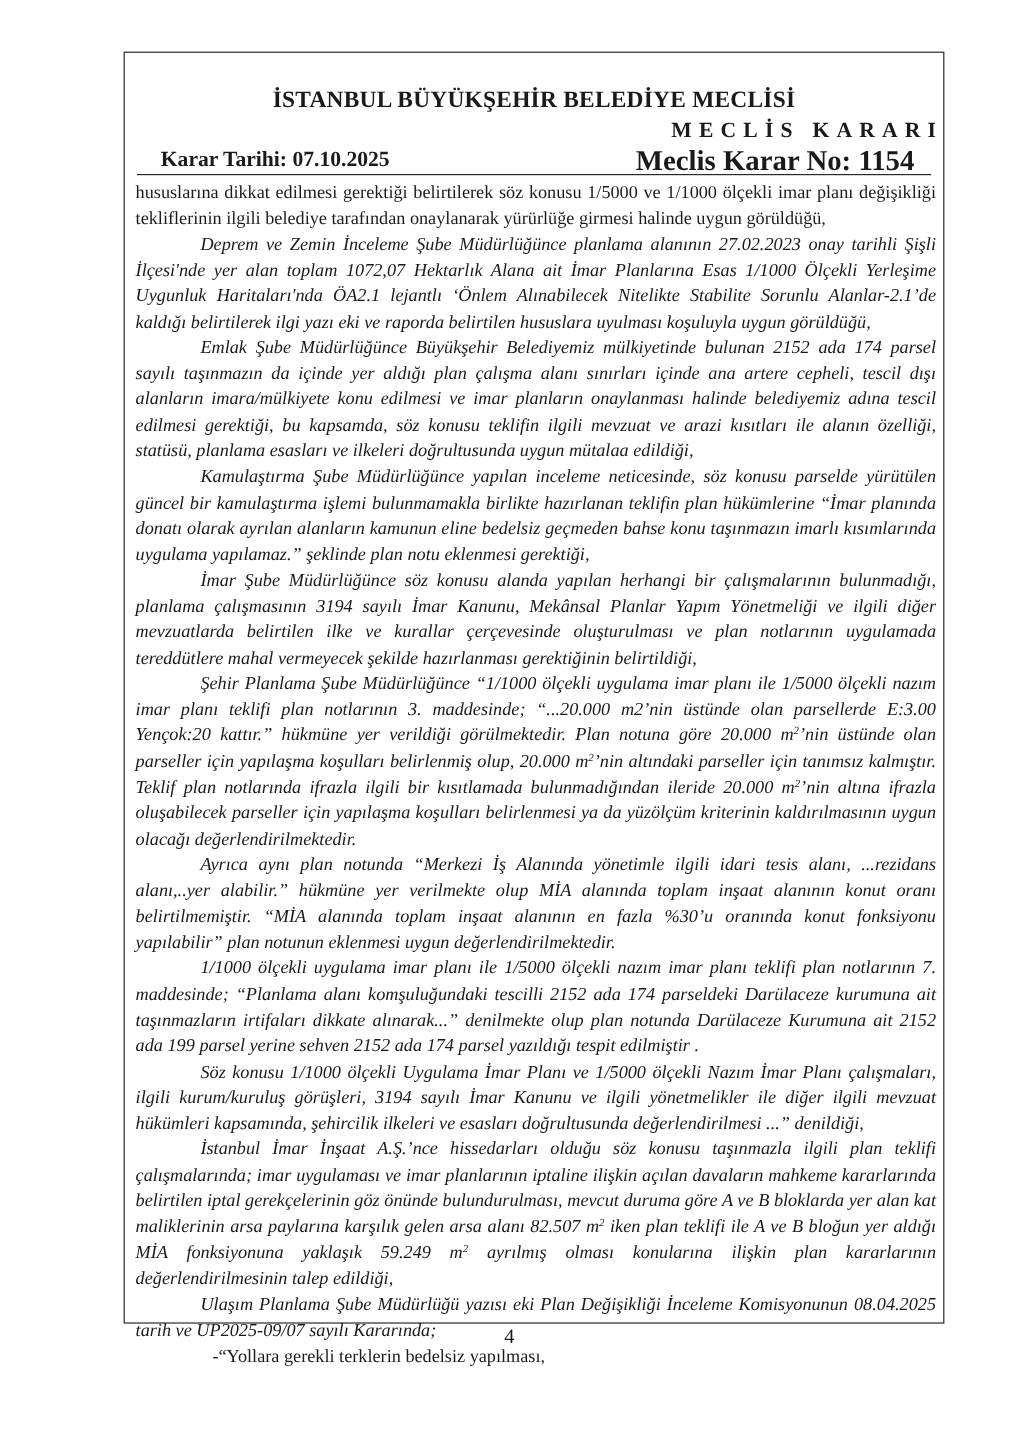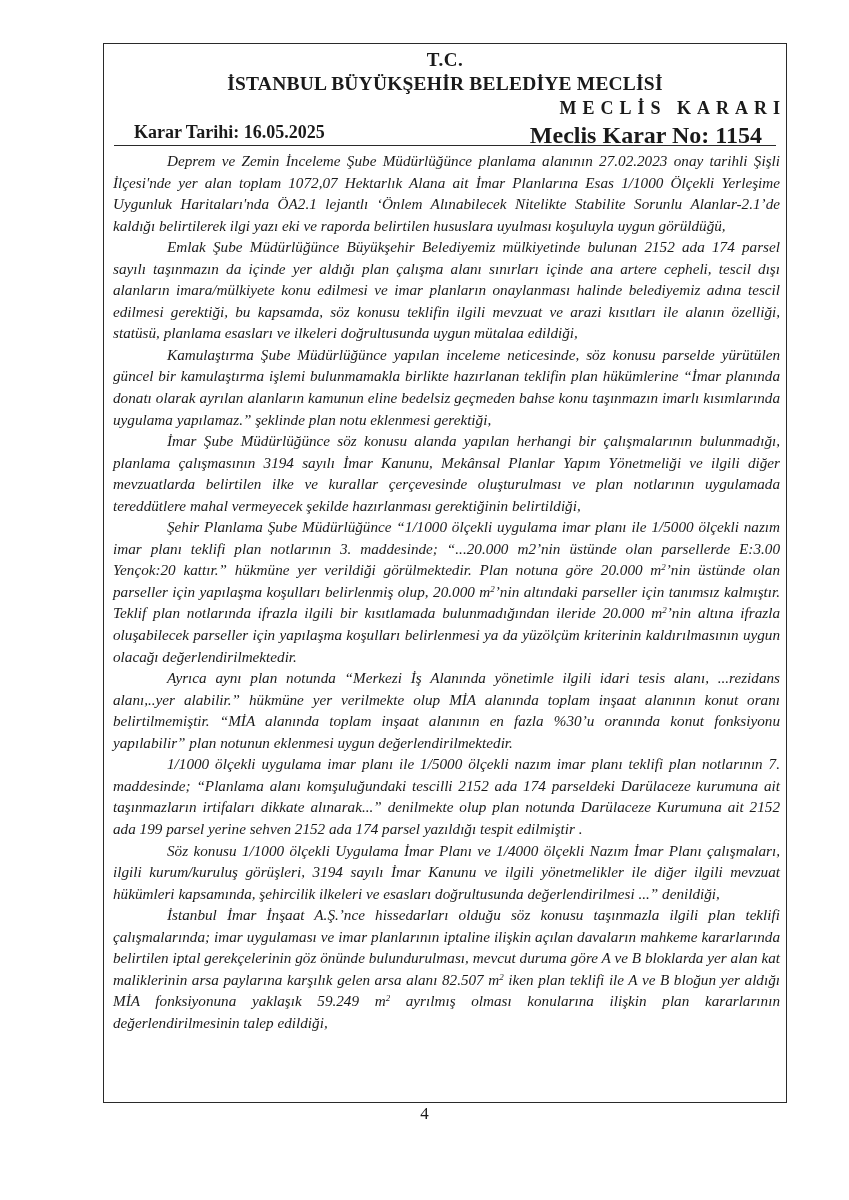--- a/index.html
+++ b/index.html
@@ -19,32 +19,34 @@
   .body p.ind { text-indent: 54px; font-style: italic; }
   .body p.dash { text-indent: 64px; }
   sup { font-size: 9px; line-height: 0; vertical-align: 5px; }
   .pageno { position: absolute; left: 0; width: 849px; top: 1104px; text-align: center; font-size: 17px; }
 </style>
 </head>
 <body>
 
 <div class="frame">
   <div class="header">
-    <div class="tc">T.C.</div>
     <div class="inst">İSTANBUL BÜYÜKŞEHİR BELEDİYE MECLİSİ</div>
     <div class="meclis">MECLİS KARARI</div>
-    <div class="date">Karar Tarihi: 16.05.2025</div>
+    <div class="date">Karar Tarihi: 07.10.2025</div>
     <div class="no">Meclis Karar No: 1154</div>
     <div class="sep"></div>
   </div>
   <div class="body" id="doc-body">
+      <p class="cont">hususlarına dikkat edilmesi gerektiği belirtilerek söz konusu 1/5000 ve 1/1000 ölçekli imar planı değişikliği tekliflerinin ilgili belediye tarafından onaylanarak yürürlüğe girmesi halinde uygun görüldüğü,</p>
       <p class="ind">Deprem ve Zemin İnceleme Şube Müdürlüğünce planlama alanının 27.02.2023 onay tarihli Şişli İlçesi'nde yer alan toplam 1072,07 Hektarlık Alana ait İmar Planlarına Esas 1/1000 Ölçekli Yerleşime Uygunluk Haritaları'nda ÖA2.1 lejantlı ‘Önlem Alınabilecek Nitelikte Stabilite Sorunlu Alanlar-2.1’de kaldığı belirtilerek ilgi yazı eki ve raporda belirtilen hususlara uyulması koşuluyla uygun görüldüğü,</p>
       <p class="ind">Emlak Şube Müdürlüğünce Büyükşehir Belediyemiz mülkiyetinde bulunan 2152 ada 174 parsel sayılı taşınmazın da içinde yer aldığı plan çalışma alanı sınırları içinde ana artere cepheli, tescil dışı alanların imara/mülkiyete konu edilmesi ve imar planların onaylanması halinde belediyemiz adına tescil edilmesi gerektiği, bu kapsamda, söz konusu teklifin ilgili mevzuat ve arazi kısıtları ile alanın özelliği, statüsü, planlama esasları ve ilkeleri doğrultusunda uygun mütalaa edildiği,</p>
       <p class="ind">Kamulaştırma Şube Müdürlüğünce yapılan inceleme neticesinde, söz konusu parselde yürütülen güncel bir kamulaştırma işlemi bulunmamakla birlikte hazırlanan teklifin plan hükümlerine “İmar planında donatı olarak ayrılan alanların kamunun eline bedelsiz geçmeden bahse konu taşınmazın imarlı kısımlarında uygulama yapılamaz.” şeklinde plan notu eklenmesi gerektiği,</p>
       <p class="ind">İmar Şube Müdürlüğünce söz konusu alanda yapılan herhangi bir çalışmalarının bulunmadığı, planlama çalışmasının 3194 sayılı İmar Kanunu, Mekânsal Planlar Yapım Yönetmeliği ve ilgili diğer mevzuatlarda belirtilen ilke ve kurallar çerçevesinde oluşturulması ve plan notlarının uygulamada tereddütlere mahal vermeyecek şekilde hazırlanması gerektiğinin belirtildiği,</p>
       <p class="ind">Şehir Planlama Şube Müdürlüğünce “1/1000 ölçekli uygulama imar planı ile 1/5000 ölçekli nazım imar planı teklifi plan notlarının 3. maddesinde; “...20.000 m2’nin üstünde olan parsellerde E:3.00 Yençok:20 kattır.” hükmüne yer verildiği görülmektedir. Plan notuna göre 20.000 m<sup>2</sup>’nin üstünde olan parseller için yapılaşma koşulları belirlenmiş olup, 20.000 m<sup>2</sup>’nin altındaki parseller için tanımsız kalmıştır. Teklif plan notlarında ifrazla ilgili bir kısıtlamada bulunmadığından ileride 20.000 m<sup>2</sup>’nin altına ifrazla oluşabilecek parseller için yapılaşma koşulları belirlenmesi ya da yüzölçüm kriterinin kaldırılmasının uygun olacağı değerlendirilmektedir.</p>
       <p class="ind">Ayrıca aynı plan notunda “Merkezi İş Alanında yönetimle ilgili idari tesis alanı, ...rezidans alanı,..yer alabilir.” hükmüne yer verilmekte olup MİA alanında toplam inşaat alanının konut oranı belirtilmemiştir. “MİA alanında toplam inşaat alanının en fazla %30’u oranında konut fonksiyonu yapılabilir” plan notunun eklenmesi uygun değerlendirilmektedir.</p>
       <p class="ind">1/1000 ölçekli uygulama imar planı ile 1/5000 ölçekli nazım imar planı teklifi plan notlarının 7. maddesinde; “Planlama alanı komşuluğundaki tescilli 2152 ada 174 parseldeki Darülaceze kurumuna ait taşınmazların irtifaları dikkate alınarak...” denilmekte olup plan notunda Darülaceze Kurumuna ait 2152 ada 199 parsel yerine sehven 2152 ada 174 parsel yazıldığı tespit edilmiştir .</p>
-      <p class="ind">Söz konusu 1/1000 ölçekli Uygulama İmar Planı ve 1/4000 ölçekli Nazım İmar Planı çalışmaları, ilgili kurum/kuruluş görüşleri, 3194 sayılı İmar Kanunu ve ilgili yönetmelikler ile diğer ilgili mevzuat hükümleri kapsamında, şehircilik ilkeleri ve esasları doğrultusunda değerlendirilmesi ...” denildiği,</p>
+      <p class="ind">Söz konusu 1/1000 ölçekli Uygulama İmar Planı ve 1/5000 ölçekli Nazım İmar Planı çalışmaları, ilgili kurum/kuruluş görüşleri, 3194 sayılı İmar Kanunu ve ilgili yönetmelikler ile diğer ilgili mevzuat hükümleri kapsamında, şehircilik ilkeleri ve esasları doğrultusunda değerlendirilmesi ...” denildiği,</p>
       <p class="ind">İstanbul İmar İnşaat A.Ş.’nce hissedarları olduğu söz konusu taşınmazla ilgili plan teklifi çalışmalarında; imar uygulaması ve imar planlarının iptaline ilişkin açılan davaların mahkeme kararlarında belirtilen iptal gerekçelerinin göz önünde bulundurulması, mevcut duruma göre A ve B bloklarda yer alan kat maliklerinin arsa paylarına karşılık gelen arsa alanı 82.507 m<sup>2</sup> iken plan teklifi ile A ve B bloğun yer aldığı MİA fonksiyonuna yaklaşık 59.249 m<sup>2</sup> ayrılmış olması konularına ilişkin plan kararlarının değerlendirilmesinin talep edildiği,</p>
+      <p class="ind">Ulaşım Planlama Şube Müdürlüğü yazısı eki Plan Değişikliği İnceleme Komisyonunun 08.04.2025 tarih ve UP2025-09/07 sayılı Kararında;</p>
+      <p class="dash">-“Yollara gerekli terklerin bedelsiz yapılması,</p>
     </div>
 </div>
 <div class="pageno">4</div>
 
 </body></html>

